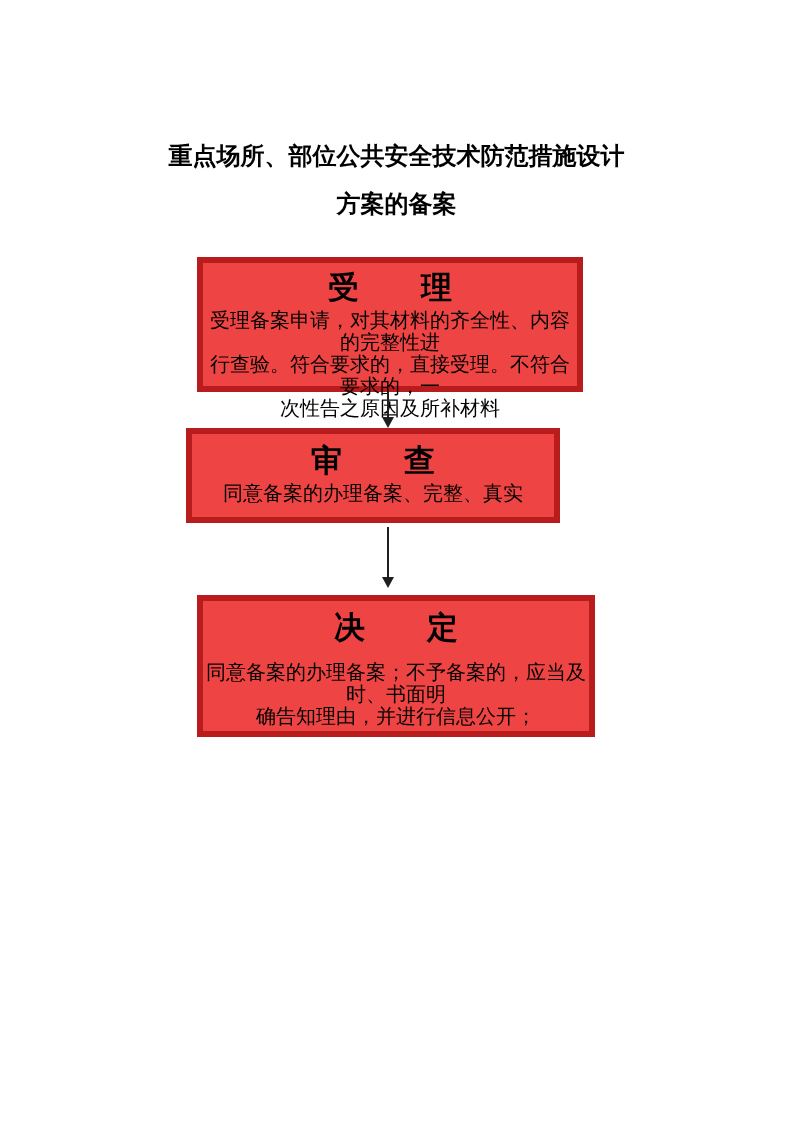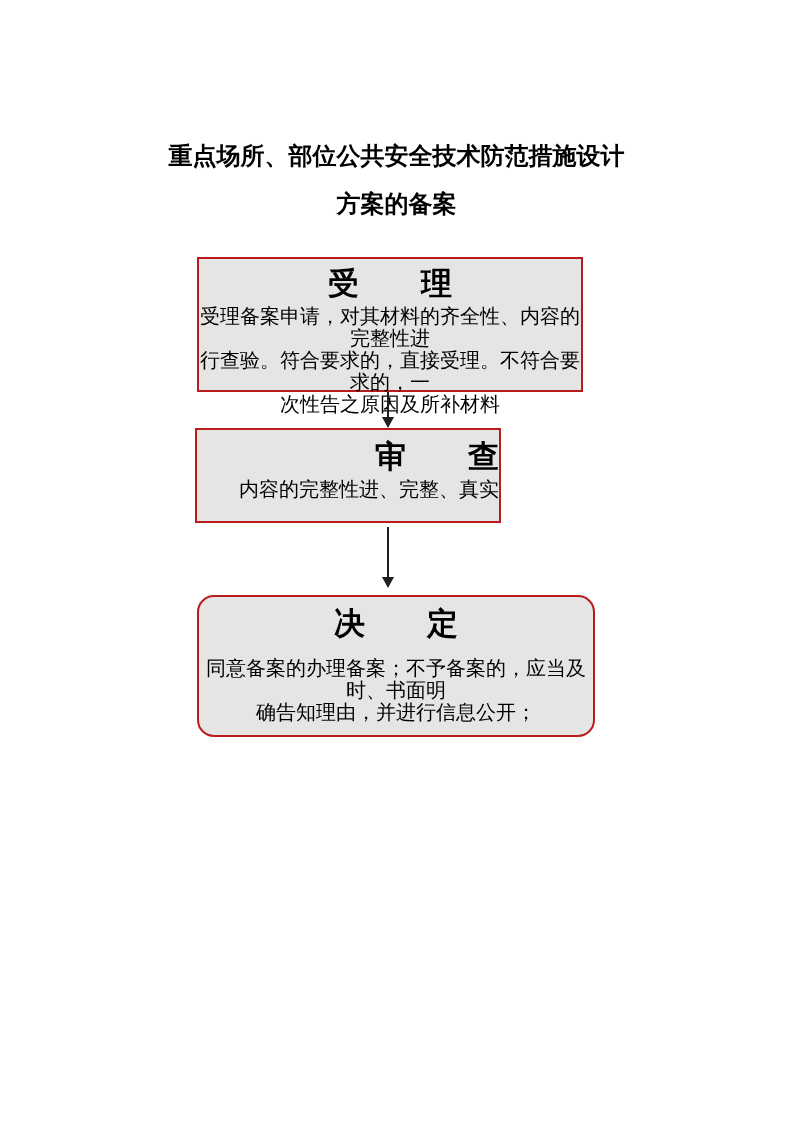--- a/index.html
+++ b/index.html
@@ -20,27 +20,27 @@
     text-align: center;
     font-family: "Liberation Sans", "DejaVu Sans", sans-serif;
     font-size: 24px;
     font-weight: 700;
     line-height: 48px;
     white-space: pre-line;
   }
   .flow-box {
     position: absolute;
     box-sizing: border-box;
-    border: 2px solid #b91c1c;
-    background: #e5e5e5;
+    border: 6px solid #b91c1c;
+    background: #ef4444;
     text-align: center;
   }
   .box-accept { left: 197px; top: 257px; width: 386px; height: 135px; }
-  .box-review { left: 195px; top: 428px; width: 306px; height: 95px; text-align: right; }
-  .box-decide { left: 197px; top: 595px; width: 398px; height: 142px; border-radius: 17px; }
+  .box-review { left: 186px; top: 428px; width: 374px; height: 95px; }
+  .box-decide { left: 197px; top: 595px; width: 398px; height: 142px; }
   .box-header {
     font-family: "Liberation Serif", "DejaVu Serif", serif;
     font-size: 31px;
     font-weight: 700;
     line-height: 38px;
     margin-top: 6px;
     white-space: pre;
   }
   .box-review .box-header, .box-decide .box-header { margin-top: 8px; }
   .box-body {
@@ -88,21 +88,21 @@
 次性告之原因及所补材料</div>
   </div>
 
   <div class="arrow arrow-1">
     <div class="arrow-line"></div>
     <div class="arrow-head"></div>
   </div>
 
   <div class="flow-box box-review">
     <div class="box-header">审　　查</div>
-    <div class="box-body">内容的完整性进、完整、真实</div>
+    <div class="box-body">同意备案的办理备案、完整、真实</div>
   </div>
 
   <div class="arrow arrow-2">
     <div class="arrow-line"></div>
     <div class="arrow-head"></div>
   </div>
 
   <div class="flow-box box-decide">
     <div class="box-header">决　　定</div>
     <div class="box-body">同意备案的办理备案；不予备案的，应当及时、书面明

